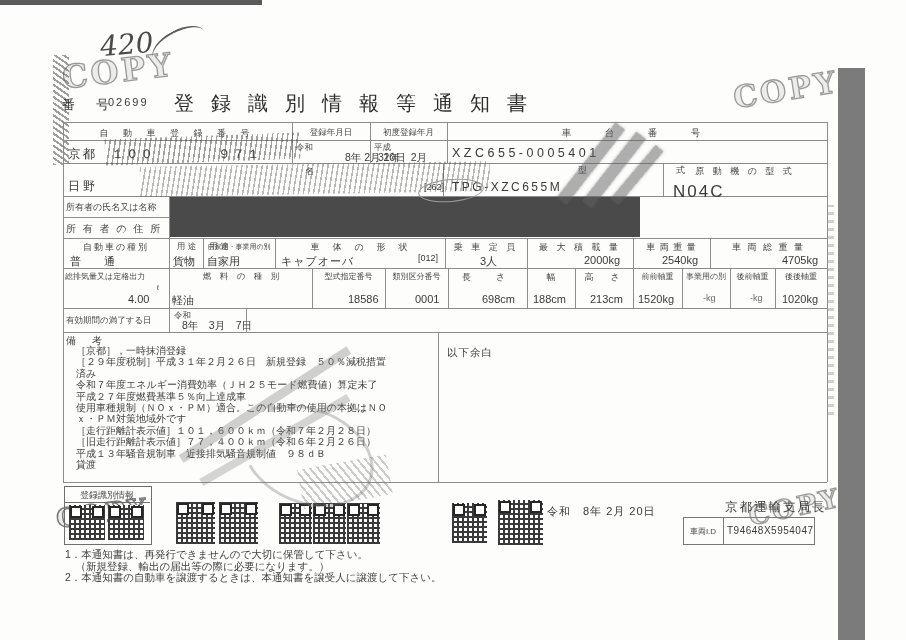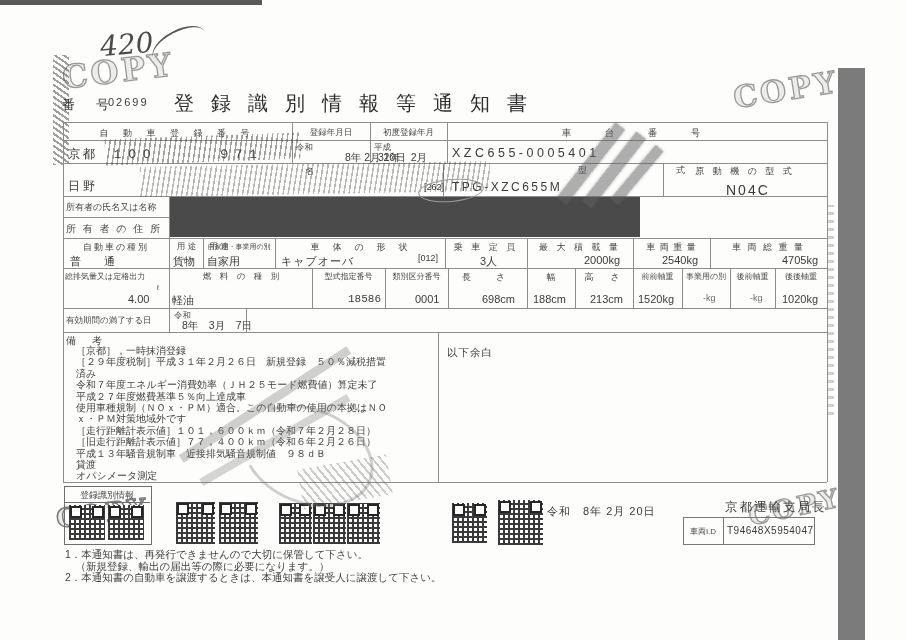--- a/index.html
+++ b/index.html
@@ -104,21 +104,21 @@
   <div class="lbl" style="left:374px;top:142px;font-size:8.5px;">平成</div>
   <div class="val" style="left:378px;top:151px;font-size:10.5px;">31年　2月</div>
   <div class="val" style="left:452px;top:146px;font-size:12.5px;letter-spacing:3.5px;">XZC655-0005401</div>
 
   <div class="lbl" style="left:305px;top:165px;">名</div>
   <div class="lbl" style="left:578px;top:164px;letter-spacing:40px;">型　式</div>
   <div class="lbl center" style="left:665px;top:165px;width:160px;letter-spacing:3px;">原 動 機 の 型 式</div>
   <div class="val" style="left:68px;top:178px;font-size:12px;letter-spacing:3px;">日野</div>
   <div class="val" style="left:424px;top:182px;font-size:9px;">[262]</div>
   <div class="val" style="left:452px;top:180px;font-size:12px;letter-spacing:2.5px;">TPG-XZC655M</div>
-  <div class="val" style="left:726px;top:182px;font-size:14px;letter-spacing:2px;">N04C</div>
+  <div class="val" style="left:673px;top:182px;font-size:17px;letter-spacing:2px;">N04C</div>
 
   <div class="lbl" style="left:66px;top:201px;font-size:9px;">所有者の氏名又は名称</div>
   <div class="lbl" style="left:66px;top:222px;font-size:10px;letter-spacing:2px;">所 有 者 の 住 所</div>
   <div class="redaction" style="left:170px;top:197px;width:470px;height:40px;"></div>
 
   <div class="lbl center" style="left:63px;top:241px;width:106px;letter-spacing:2px;">自動車の種別</div>
   <div class="lbl center" style="left:203px;top:241px;width:32px;font-size:8.5px;">用 途</div>
   <div class="lbl center" style="left:203px;top:242px;width:72px;font-size:7px;">自家用・事業用の別</div>
   <div class="lbl center" style="left:275px;top:241px;width:170px;letter-spacing:2px;">車　体　の　形　状</div>
   <div class="lbl center" style="left:445px;top:241px;width:82px;letter-spacing:3px;">乗 車 定 員</div>
@@ -147,21 +147,21 @@
   <div class="lbl center" style="left:527px;top:271px;width:48px;">幅</div>
   <div class="lbl center" style="left:575px;top:271px;width:58px;letter-spacing:4px;">高　さ</div>
   <div class="lbl center" style="left:633px;top:271px;width:49px;font-size:8px;">前前軸重</div>
   <div class="lbl center" style="left:682px;top:271px;width:48px;font-size:8px;">事業用の別</div>
   <div class="lbl center" style="left:730px;top:271px;width:45px;font-size:8px;">後前軸重</div>
   <div class="lbl center" style="left:775px;top:271px;width:52px;font-size:8px;">後後軸重</div>
 
   <div class="lbl" style="left:157px;top:284px;font-size:7px;">ℓ</div>
   <div class="val" style="left:128px;top:293px;">4.00</div>
   <div class="val" style="left:172px;top:293px;">軽油</div>
-  <div class="val" style="left:348px;top:293px;font-family:Liberation Mono, monospace;">18586</div>
+  <div class="val" style="left:348px;top:293px;">18586</div>
   <div class="val" style="left:415px;top:293px;">0001</div>
   <div class="val" style="left:482px;top:293px;">698cm</div>
   <div class="val" style="left:533px;top:293px;">188cm</div>
   <div class="val" style="left:590px;top:293px;">213cm</div>
   <div class="val" style="left:638px;top:293px;">1520kg</div>
   <div class="val" style="left:703px;top:293px;font-size:9px;color:#6a6a6a;">-kg</div>
   <div class="val" style="left:750px;top:293px;font-size:9px;color:#6a6a6a;">-kg</div>
   <div class="val" style="left:782px;top:293px;">1020kg</div>
 
   <div class="lbl" style="left:66px;top:315px;font-size:8.5px;">有効期間の満了する日</div>
@@ -175,21 +175,20 @@
       <div class="remark-line" style="">［２９年度税制］平成３１年２月２６日　新規登録　５０％減税措置</div>
       <div class="remark-line" style="">済み</div>
       <div class="remark-line" style="">令和７年度エネルギー消費効率（ＪＨ２５モード燃費値）算定未了</div>
       <div class="remark-line" style="">平成２７年度燃費基準５％向上達成車</div>
       <div class="remark-line" style="">使用車種規制（ＮＯｘ・ＰＭ）適合。この自動車の使用の本拠はＮＯ</div>
       <div class="remark-line" style="">ｘ・ＰＭ対策地域外です</div>
       <div class="remark-line" style="">［走行距離計表示値］１０１，６００ｋｍ（令和７年２月２８日）</div>
       <div class="remark-line" style="">［旧走行距離計表示値］７７，４００ｋｍ（令和６年２月２６日）</div>
       <div class="remark-line" style="">平成１３年騒音規制車　近接排気騒音規制値　９８ｄＢ</div>
       <div class="remark-line" style="">貸渡</div>
-      <div class="remark-line" style="">オパシメータ測定</div>
     </div>
   <div class="val" style="left:447px;top:346px;font-size:10.5px;letter-spacing:1px;">以下余白</div>
 
   <div class="abs" style="left:64px;top:486px;width:86px;height:57px;border:1px solid #6e6e6e;"></div>
   <div class="lbl center" style="left:64px;top:489px;width:86px;font-size:9px;">登録識別情報</div>
   <div class="hl" style="left:64px;top:502px;width:86px;background:#6e6e6e;"></div>
   <div class="qr" style="left:69px;top:505px;width:36px;height:35px;"></div>
   <div class="qr" style="left:108px;top:505px;width:36px;height:35px;"></div>
   <div class="qr" style="left:176px;top:502px;width:39px;height:42px;"></div>
   <div class="qr" style="left:219px;top:502px;width:39px;height:42px;"></div>

